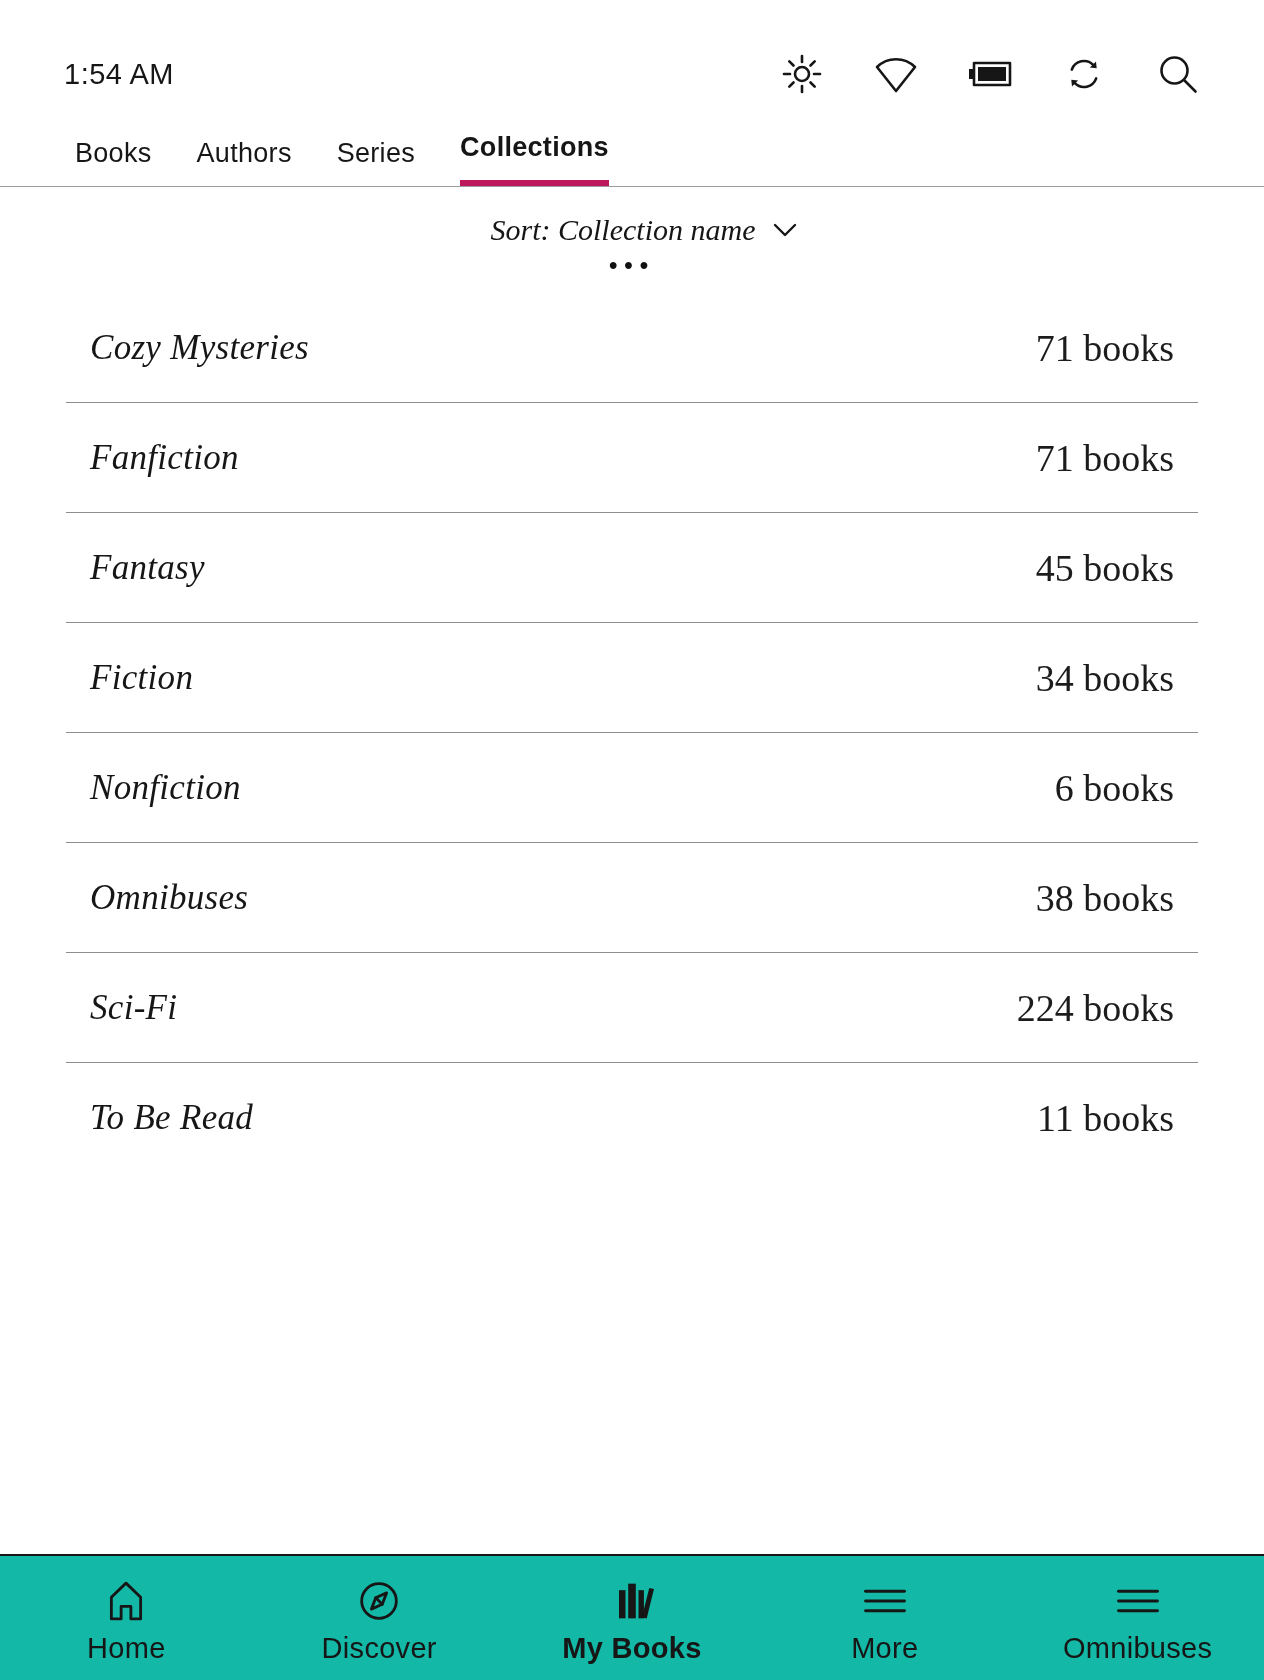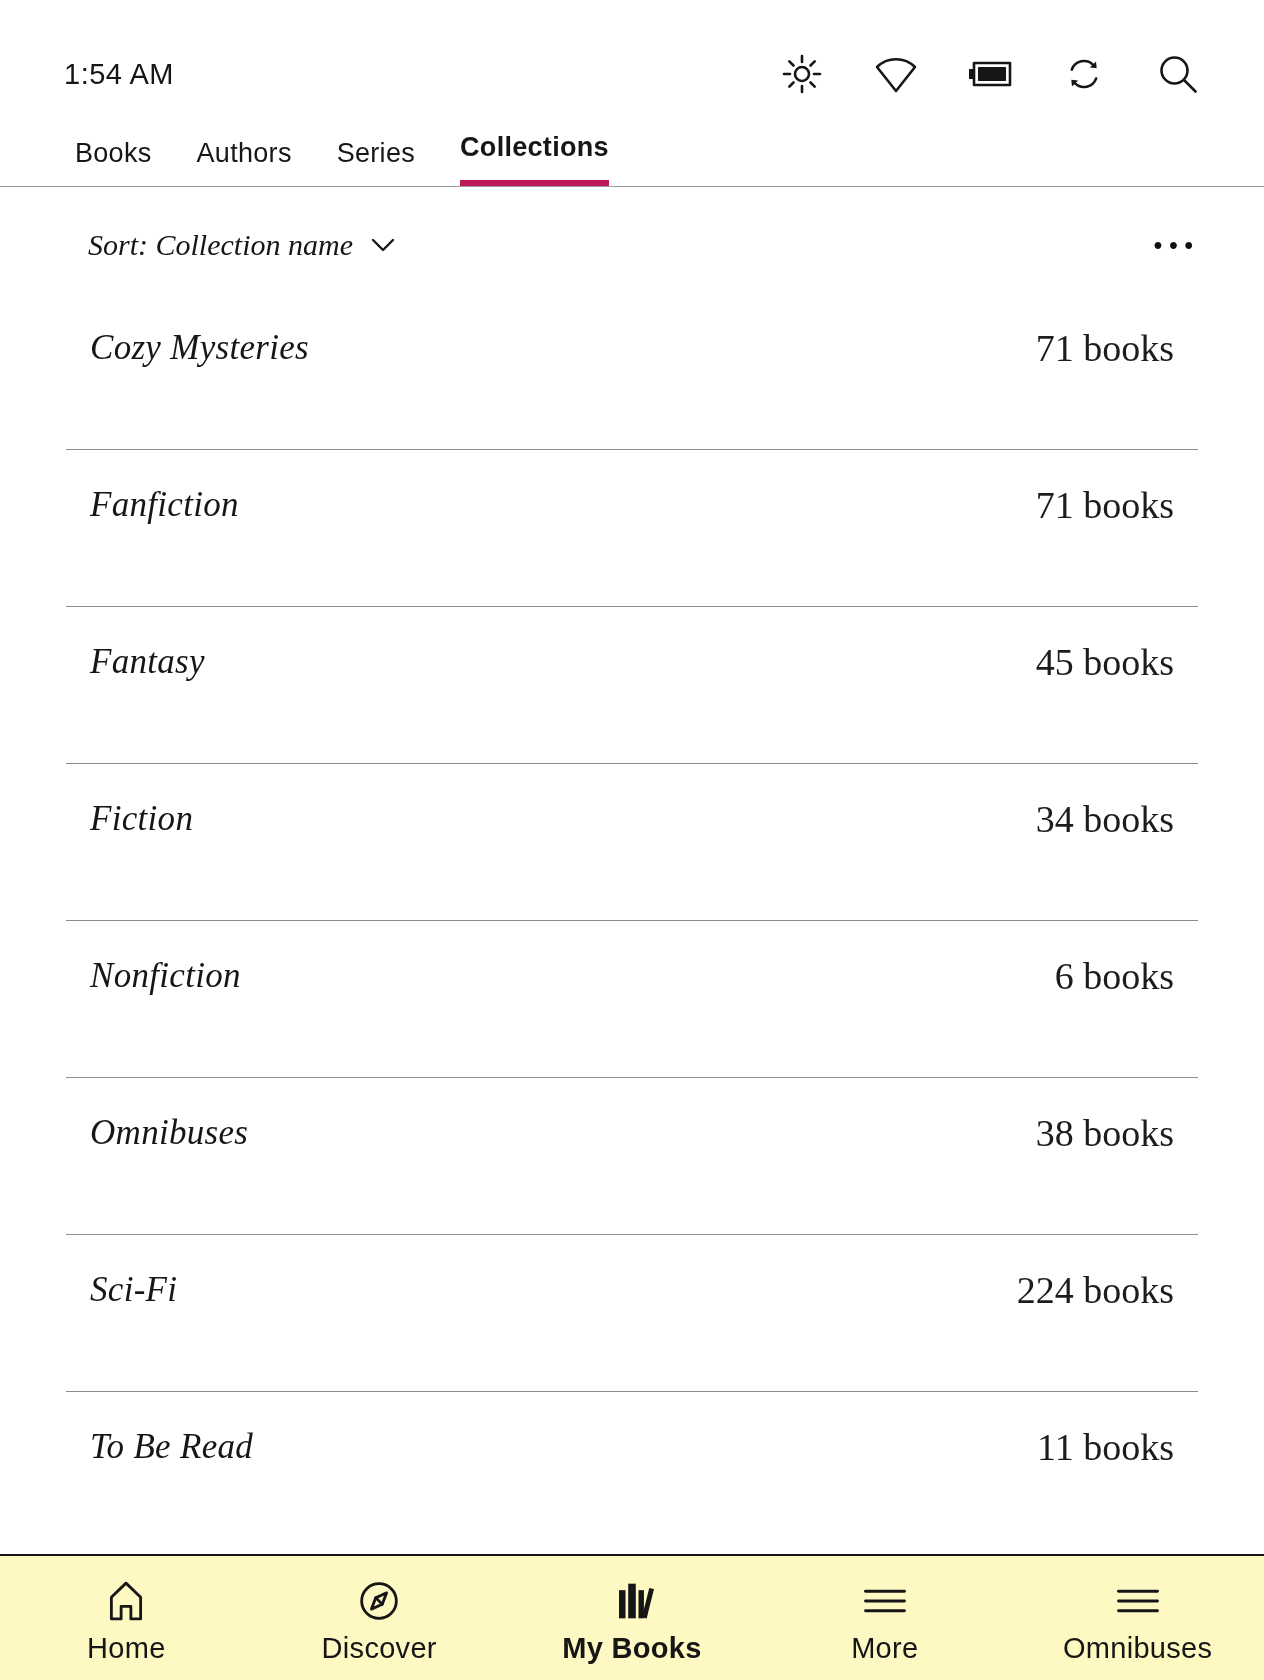--- a/index.html
+++ b/index.html
@@ -31,21 +31,21 @@
   .tab{
     font-size:27px;padding-bottom:17px;cursor:pointer;letter-spacing:.3px;
   }
   .tab.active{
     font-weight:bold;border-bottom:6px solid #be185d;
   }
 
   
   .sort-row{
     margin:26px 64px 0 64px;height:64px;
-    display:flex;justify-content:space-between;
+    display:flex;justify-content:space-between;align-items:center;flex-direction:column;
   }
   .sort-btn{
     display:flex;align-items:center;gap:18px;
     background:none;border:none;padding:0 0 0 24px;cursor:pointer;color:#161616;
   }
   .sort-label{
     font-family:"Liberation Serif",serif;font-style:italic;font-size:30px;
   }
   .overflow-btn{
     background:none;border:none;cursor:pointer;color:#111;
@@ -53,33 +53,33 @@
   }
 
   
   .collection-list{
     list-style:none;margin:16px 66px 0 66px;padding:0;
   }
   .row{
     height:109px;display:flex;align-items:center;justify-content:space-between;
     padding:0 24px;cursor:pointer;
   }
-  .row + .row{border-top:1px solid #8e8e8e;margin-top:47px;}
+  .row + .row{border-top:1px solid #8e8e8e;}
   .cname{
     font-family:"Liberation Serif",serif;font-style:italic;font-size:35px;
     letter-spacing:.3px;
   }
   .ccount{
     font-family:"Liberation Serif",serif;font-size:38px;color:#1c1c1c;
   }
 
   
   .bottom-nav{
     position:absolute;left:0;right:0;bottom:0;height:124px;
-    border-top:2px solid #161616;display:flex;background:#fef9c3;
+    border-top:2px solid #161616;display:flex;background:#14b8a6;
   }
   .nav-item{
     flex:1;display:flex;flex-direction:column;align-items:center;
     justify-content:center;gap:5px;cursor:pointer;padding-top:4px;
   }
   .nav-icon{width:52px;height:52px;}
   .nav-label{font-size:29px;letter-spacing:.3px;}
   .nav-item.active .nav-label{font-weight:bold;}
 </style>
 </head>

